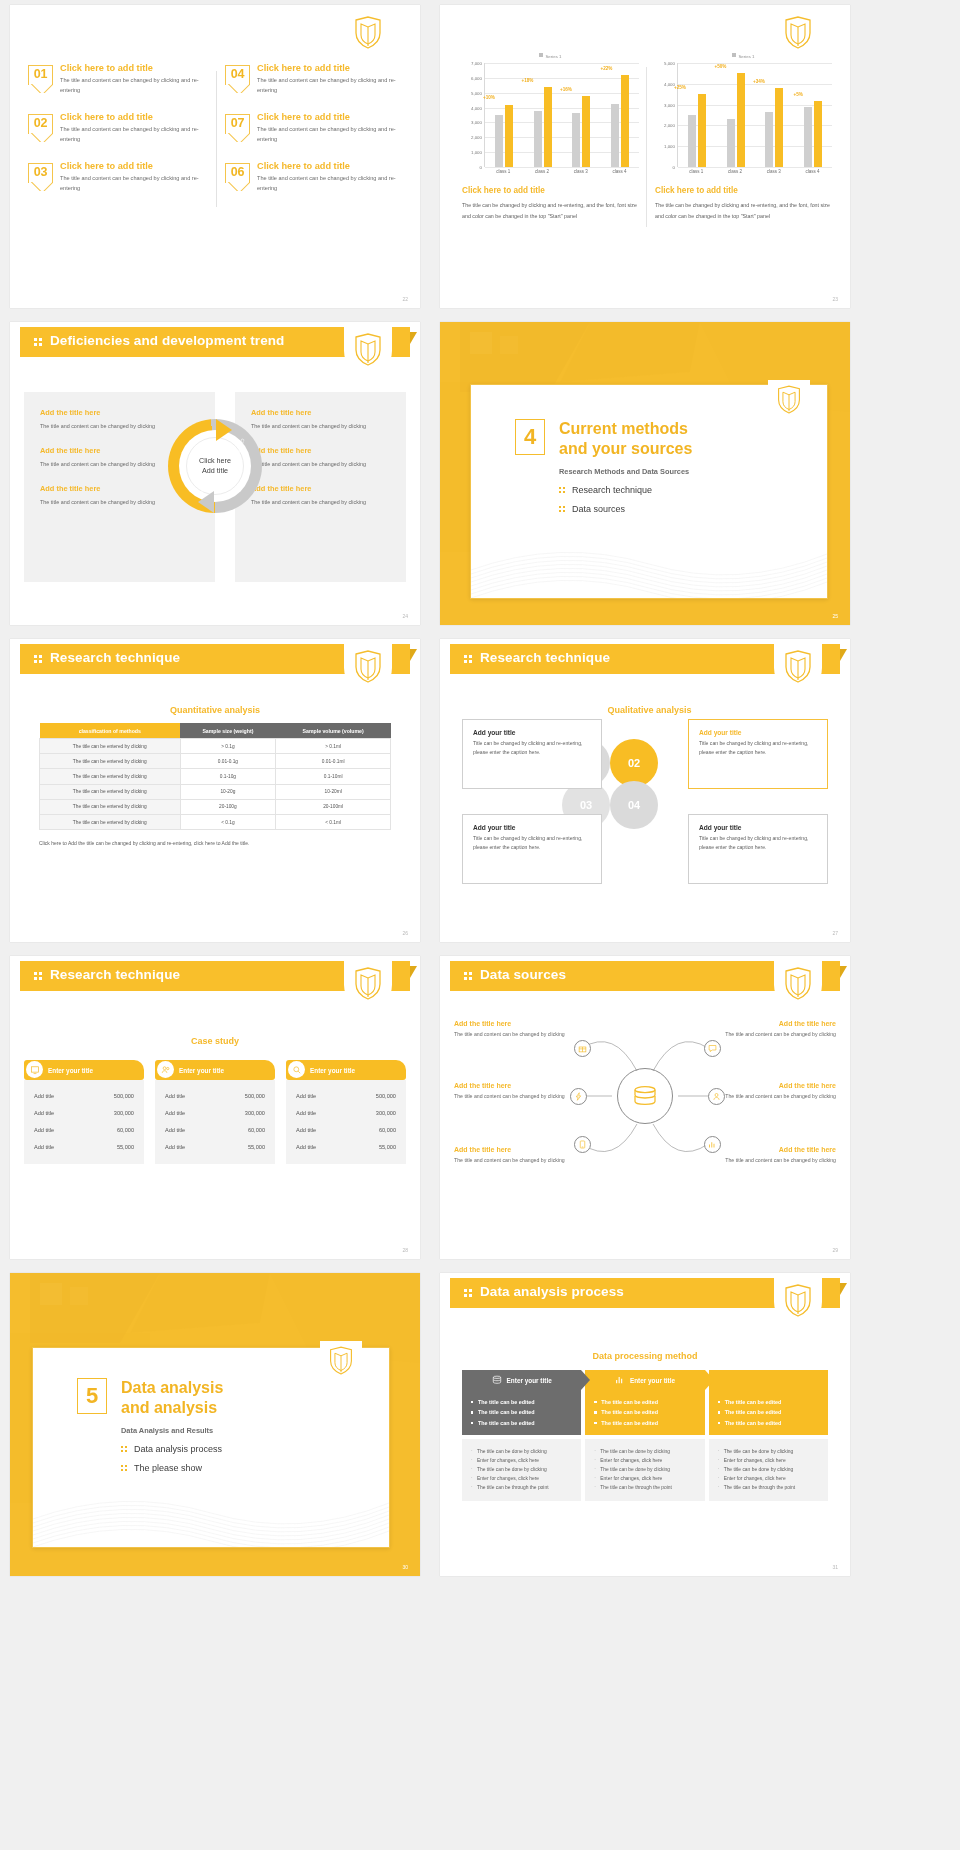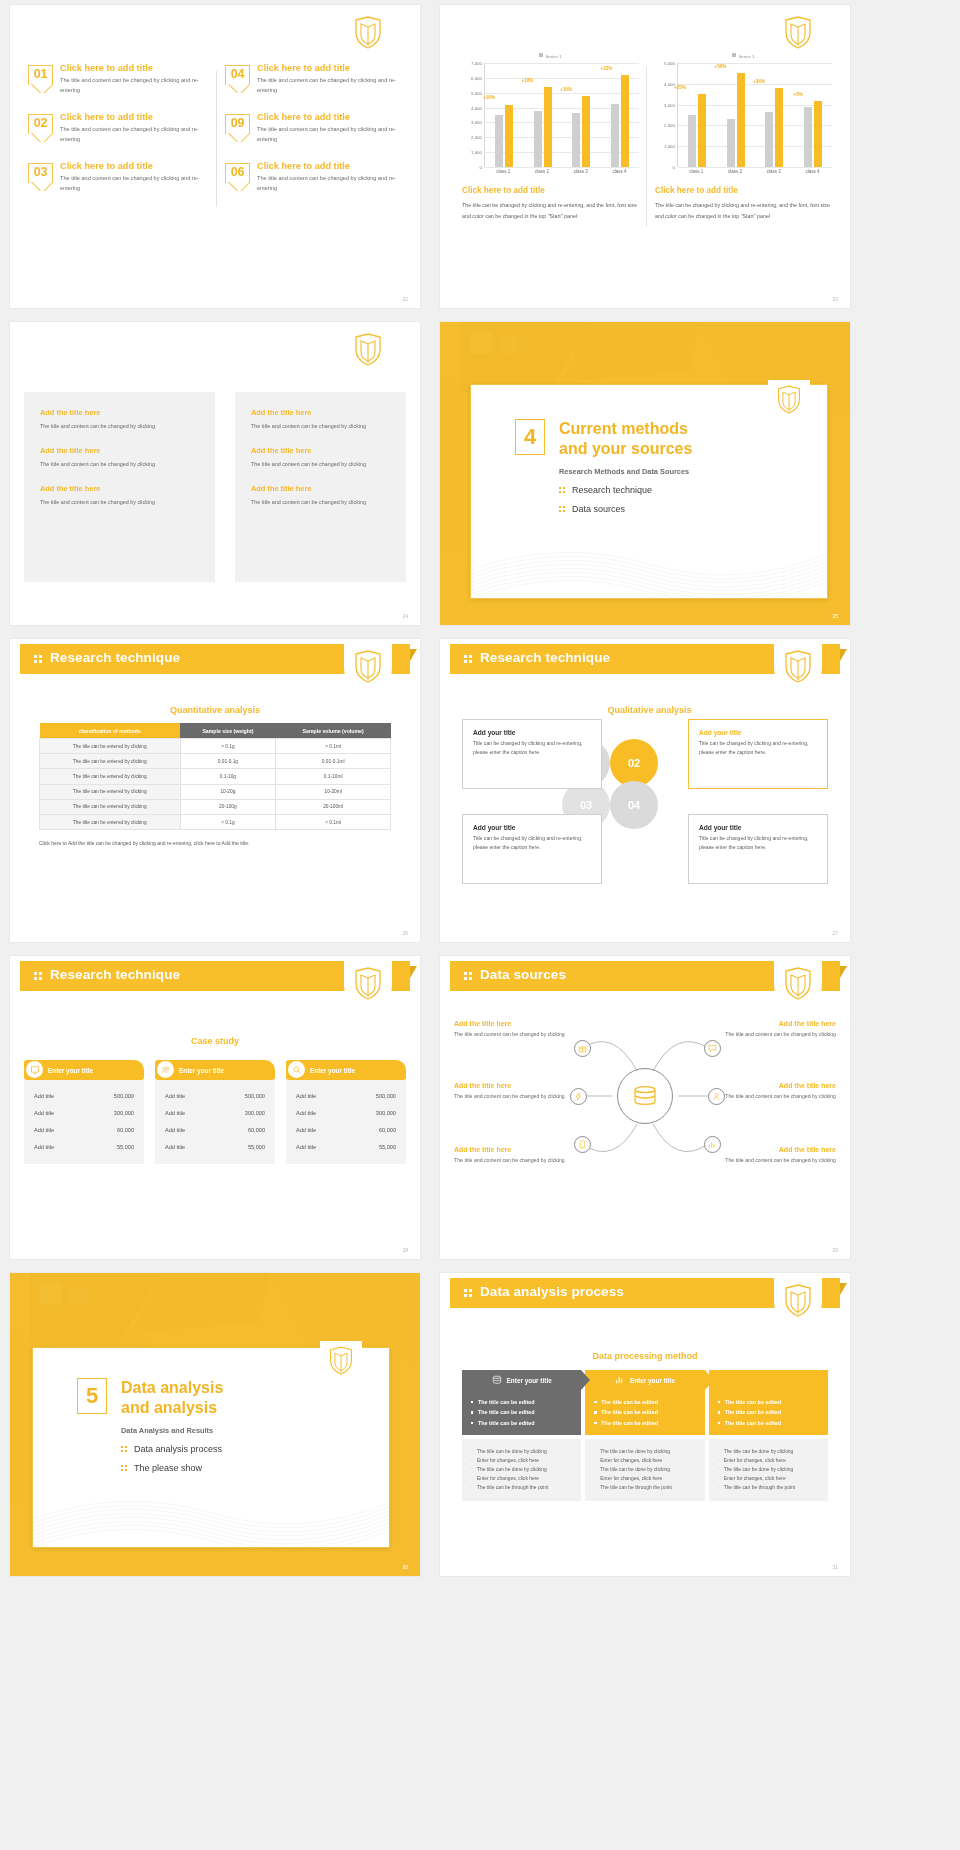--- a/index.html
+++ b/index.html
@@ -269,21 +269,21 @@
             </div>
           <div class="s1-txt">
               <h3>Click here to add title</h3>
               <p>The title and content can be changed by clicking and re-entering</p>
             </div>
         </div>
         <div class="s1-item">
           <div class="badge">
               <div class="bx"></div>
               <div class="bt"></div>
-              <span>09</span>
+              <span>07</span>
             </div>
           <div class="s1-txt">
               <h3>Click here to add title</h3>
               <p>The title and content can be changed by clicking and re-entering</p>
             </div>
         </div>
         <div class="s1-item">
           <div class="badge">
               <div class="bx"></div>
               <div class="bt"></div>
@@ -413,20 +413,29 @@
           <div>class 4</div>
         </div>
         <div class="s2-ttl">Click here to add title</div>
         <div class="s2-p">The title can be changed by clicking and re-entering, and the font, font size and color can be changed in the top "Start" panel</div>
       </div>
     </div>
     <div class="pgnum">23</div>
   </div>
 
   <div class="slide">
+    <div class="hdr">
+      <span class="dots">
+          <i></i>
+          <i></i>
+          <i></i>
+          <i></i>
+        </span>
+      <h2>Deficiencies and development trend</h2>
+    </div>
     <div class="logo">
       <svg width="30" height="34" viewBox="0 0 30 34">
           <path d="M3 4 L15 1 L27 4 L27 17 Q27 27 15 32 Q3 27 3 17 Z" fill="none" stroke="#f5bd2d" stroke-width="1.3"></path>
           <path d="M8 8 L15 11 L22 8 L22 19 Q22 25 15 28 Q8 25 8 19 Z" fill="none" stroke="#f5bd2d" stroke-width="1.1"></path>
           <path d="M15 11 L15 30" stroke="#f5bd2d" stroke-width="1.1"></path>
         </svg>
     </div>
     <div class="s3-grid">
       <div class="s3-panel">
         <div class="blk">
@@ -449,20 +458,34 @@
           </div>
         <div class="blk">
             <h4>Add the title here</h4>
             <p>The title and content can be changed by clicking</p>
           </div>
         <div class="blk">
             <h4>Add the title here</h4>
             <p>The title and content can be changed by clicking</p>
           </div>
       </div>
+    </div>
+    <div class="ring">
+      <div class="outer"></div>
+      <div class="mask"></div>
+      <div class="inner">
+        <span>Click here</span>
+        <span>Add title</span>
+      </div>
+      <div class="lbl l">Click here to add title</div>
+      <div class="lbl r">Click here to add title</div>
+      <svg style="position:absolute;left:0;top:0" width="94" height="94">
+        <polygon points="48,0 64,11 48,22" fill="#f8bd24"></polygon>
+        <polygon points="46,94 30,83 46,72" fill="#c9c9c9"></polygon>
+      </svg>
     </div>
     <div class="pgnum">24</div>
   </div>
 
   <div class="slide">
     <div class="cover">
       <svg class="tex" viewBox="0 0 410 303" preserveAspectRatio="none">
         <polygon points="20,0 150,0 110,70 20,70" fill="#b87f00" opacity=".35"></polygon>
         <polygon points="150,0 260,0 250,50 120,60" fill="#d39a10" opacity=".3"></polygon>
         <rect x="30" y="10" width="22" height="22" fill="#fff" opacity=".25"></rect>

